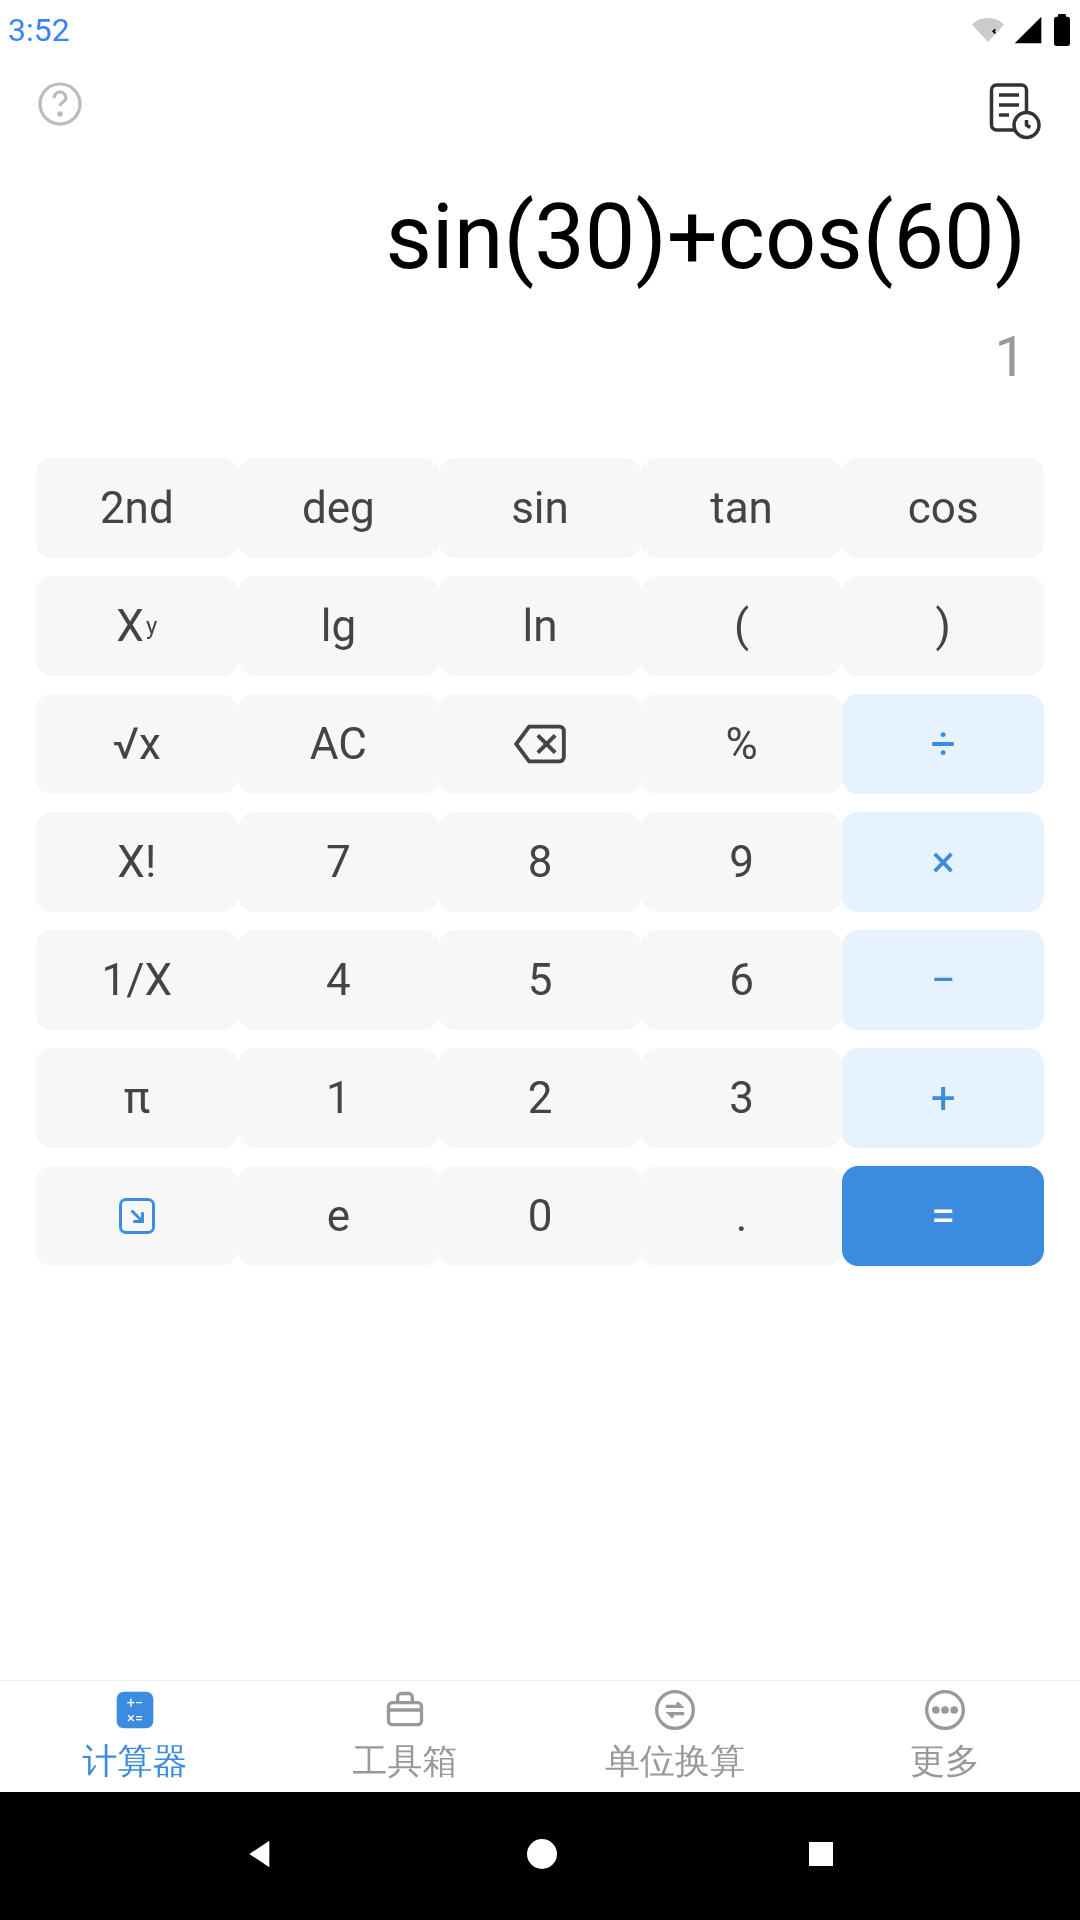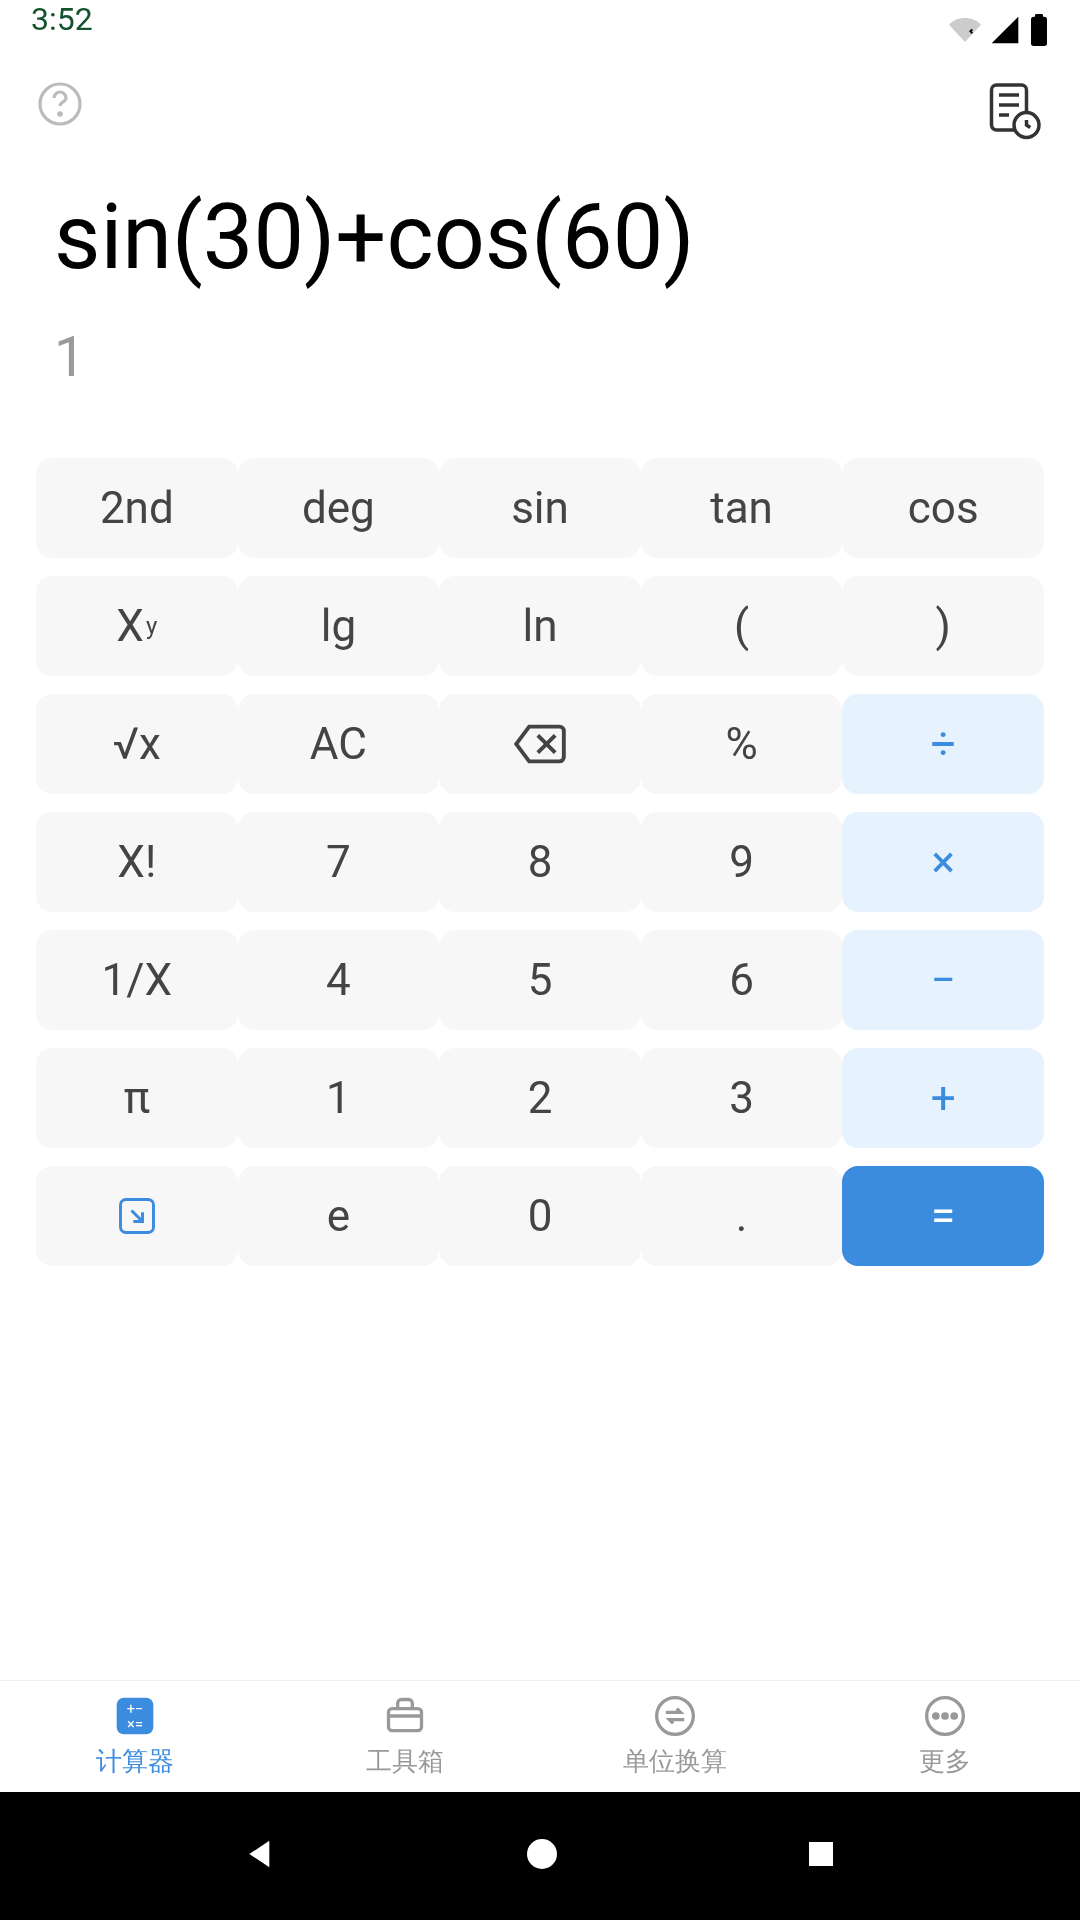--- a/index.html
+++ b/index.html
@@ -1,38 +1,38 @@
 <!DOCTYPE html>
 <html><head>
   <meta charset="utf-8">
   <style>
     * { margin: 0; padding: 0; box-sizing: border-box; }
     html, body { width: 1080px; height: 1920px; overflow: hidden; font-family: -apple-system, BlinkMacSystemFont, "Segoe UI", Roboto, sans-serif; background: #fff; }
     
-    .status-bar { height: 60px; display: flex; justify-content: space-between; padding: 0 31px; font-size: 32px; color: #14532d; }
+    .status-bar { height: 60px; display: flex; align-items: center; justify-content: space-between; padding: 0 8px; font-size: 32px; color: #3b82f6; }
     .status-icons { display: flex; gap: 8px; align-items: center; }
     
     .header { height: 100px; display: flex; align-items: flex-start; justify-content: space-between; padding: 20px 36px 0; }
     
-    .display-area { padding: 0 54px; text-align: left; }
+    .display-area { padding: 0 54px; text-align: right; }
     .expression { font-size: 90px; color: #000; font-weight: 400; line-height: 1.2; margin-top: 24px; }
     .result { font-size: 56px; color: #999; margin-top: 32px; }
     
     .keypad { padding: 36px; margin-top: 32px; }
     .key-row { display: grid; grid-template-columns: repeat(5, 1fr); margin-bottom: 18px; }
     .key-row:last-child { margin-bottom: 0; }
     .key { height: 100px; border-radius: 16px; background: #f7f7f7; display: flex; align-items: center; justify-content: center; font-size: 44px; color: #444; cursor: pointer; user-select: none; }
     .key.op-light { background: #e6f2fd; color: #3b8cde; }
     .key.op-primary { background: #3b8cde; color: #fff; }
     .key .sup { font-size: 24px; vertical-align: super; margin-left: 2px; }
     
     .bottom-nav { position: absolute; bottom: 128px; left: 0; right: 0; height: 112px; display: flex; border-top: 1px solid #eee; background: #fff; }
     .nav-item { flex: 1; display: flex; flex-direction: column; align-items: center; justify-content: center; gap: 6px; cursor: pointer; }
     .nav-icon { width: 44px; height: 44px; display: flex; align-items: center; justify-content: center; }
-    .nav-label { font-size: 26px; color: #999; }
+    .nav-label { font-size: 35px; color: #999; }
     .nav-item.active .nav-label { color: #3b8cde; }
     
     .sys-nav { position: absolute; bottom: 0; left: 0; right: 0; height: 128px; background: #000; display: flex; align-items: center; justify-content: space-around; padding: 0 120px; }
   </style>
 </head>
 <body>
 
 <div class="status-bar">
   <span>3:52</span>
   <div class="status-icons">

